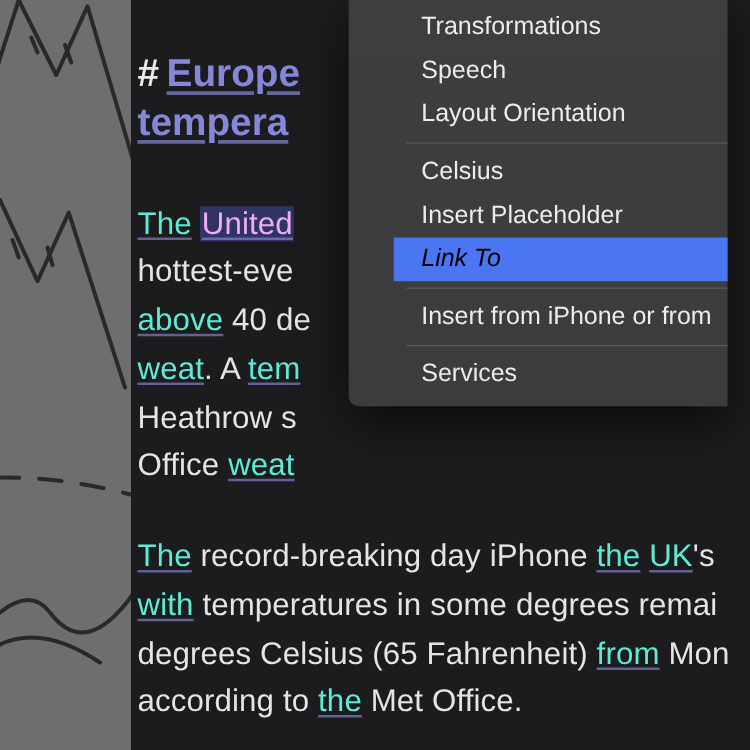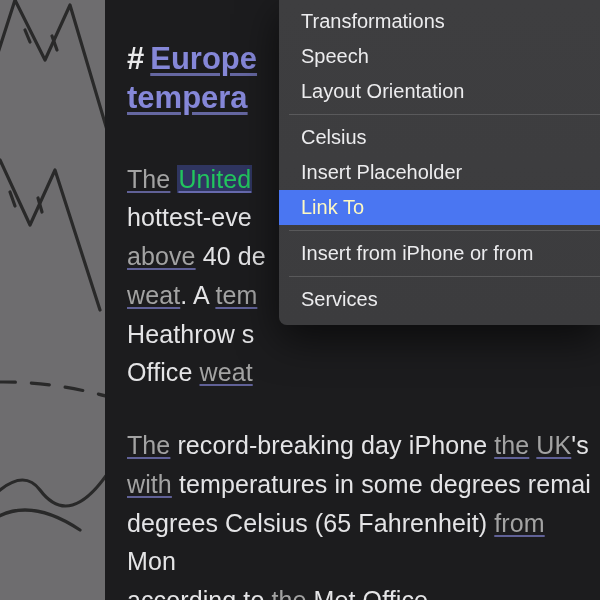--- a/index.html
+++ b/index.html
@@ -38,21 +38,21 @@
 
   
   .doc {
     position: absolute;
     left: 105px;
     top: 0;
     right: 0;
     bottom: 0;
     background: #1c1c1e;
     color: #e9e9ea;
-    padding: 40px 0 0 22px;
+    padding: 40px 0 0 5px;
     box-sizing: border-box;
   }
 
   .headline {
     font-size: 31px;
     font-weight: 700;
     line-height: 1.25;
     color: #8587d8;
     text-decoration: underline;
     text-decoration-color: rgba(133,135,216,0.7);
@@ -69,53 +69,55 @@
   .body-text {
     font-size: 25px;
     line-height: 1.55;
     color: #e4e4e6;
     letter-spacing: 0.1px;
   }
   .body-text .para {
     margin-bottom: 34px;
   }
   .lnk {
-    color: #a3a3a3;
+    color: #5eead4;
     text-decoration: underline;
     text-decoration-color: rgba(133,135,216,0.65);
     text-underline-offset: 3px;
   }
   .sel {
     background: #2f3560;
-    color: #22c55e;
+    color: #f0abfc;
     padding: 0 1px;
   }
 
   
   .menu {
     position: absolute;
     left: 279px;
     top: 0;
-    width: 321px;
+    width: 267px;
     background: linear-gradient(#3e3e40, #3c3c3e);
     border-top-left-radius: 0;
     border-bottom-left-radius: 8px;
     box-shadow: 0 14px 40px rgba(0,0,0,0.6);
     color: #ececee;
     padding-top: 4px;
     padding-bottom: 8px;
     font-size: 20px;
+    padding-left: 36px;
   }
   .menu .item {
     padding: 6px 0 6px 22px;
     white-space: nowrap;
   }
   .menu .item.highlight {
     background: #4a76f2;
-    color: #fef9c3;
+    color: #000000;
+    font-style: italic;
   }
   .menu .sep {
     height: 1px;
     background: rgba(255,255,255,0.15);
     margin: 5px 0 5px 10px;
   }
 </style>
 </head>
 <body>
 

